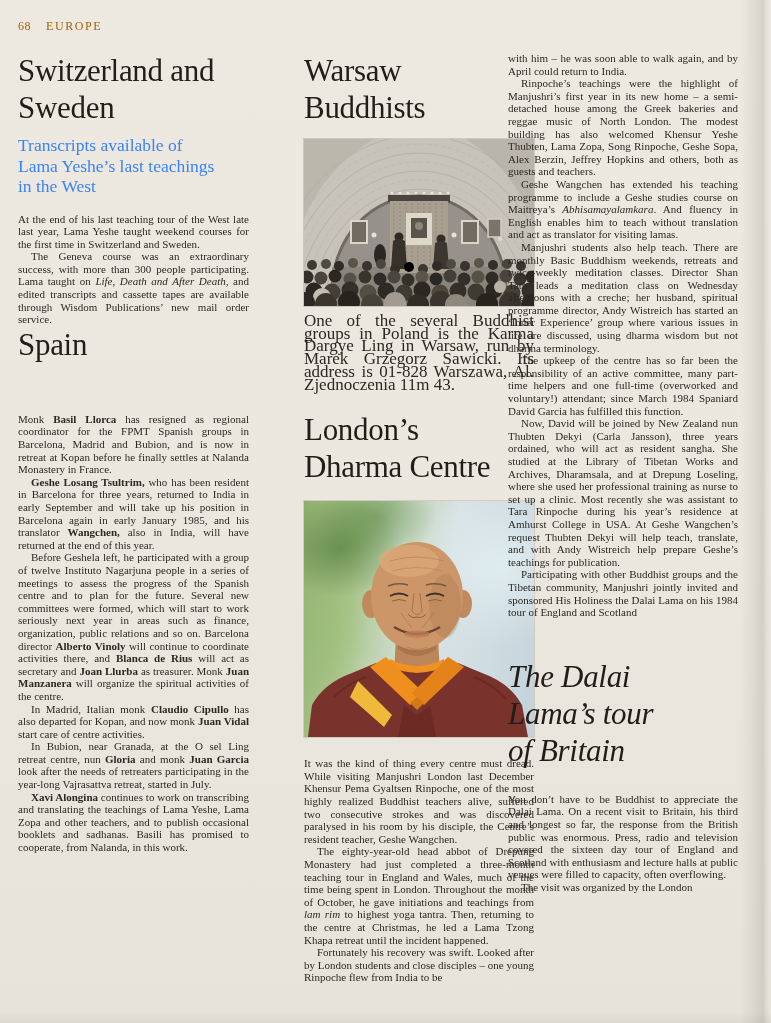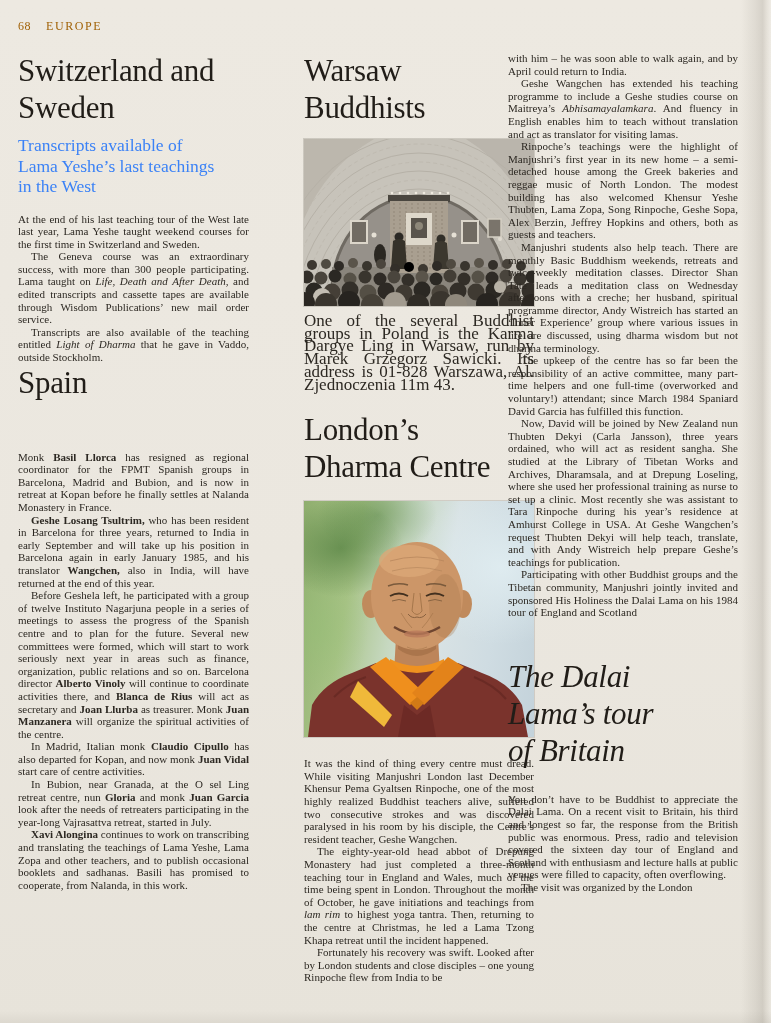--- a/index.html
+++ b/index.html
@@ -57,21 +57,20 @@
 
 <section class="col" id="col1">
   <h1>Switzerland and
 Sweden</h1>
   <h2>Transcripts available of
 Lama Yeshe’s last teachings
 in the West</h2>
   <div class="body mt-body">
     <p><span>At the end of his last teaching tour of the West late last year, Lama Yeshe taught weekend courses for the first time in Switzerland and Sweden.</span></p>
     <p class="ind"><span>The Geneva course was an extraordinary success, with more than 300 people participating. Lama taught on </span><span class="i">Life, Death and After Death</span><span>, and edited transcripts and cassette tapes are available through Wisdom Publications’ new mail order service.</span></p>
-    <p class="ind"><span>Transcripts are also available of the teaching entitled </span><span class="i">Light of Dharma</span><span> that he gave in Vaddo, outside Stockholm.</span></p>
   </div>
   <h1 class="spain">Spain</h1>
   <div class="body spain-body">
     <p><span>Monk </span><span class="b">Basil Llorca</span><span> has resigned as regional coordinator for the FPMT Spanish groups in Barcelona, Madrid and Bubion, and is now in retreat at Kopan before he finally settles at Nalanda Monastery in France.</span></p>
     <p class="ind"><span class="b">Geshe Losang Tsultrim,</span><span> who has been resident in Barcelona for three years, returned to India in early September and will take up his position in Barcelona again in early January 1985, and his translator </span><span class="b">Wangchen,</span><span> also in India, will have returned at the end of this year.</span></p>
     <p class="ind"><span>Before Geshela left, he participated with a group of twelve Instituto Nagarjuna people in a series of meetings to assess the progress of the Spanish centre and to plan for the future. Several new committees were formed, which will start to work seriously next year in areas such as finance, organization, public relations and so on. Barcelona director </span><span class="b">Alberto Vinoly</span><span> will continue to coordinate activities there, and </span><span class="b">Blanca de Rius</span><span> will act as secretary and </span><span class="b">Joan Llurba</span><span> as treasurer. Monk </span><span class="b">Juan Manzanera</span><span> will organize the spiritual activities of the centre.</span></p>
     <p class="ind"><span>In Madrid, Italian monk </span><span class="b">Claudio Cipullo</span><span> has also departed for Kopan, and now monk </span><span class="b">Juan Vidal</span><span> start care of centre activities.</span></p>
     <p class="ind"><span>In Bubion, near Granada, at the O sel Ling retreat centre, nun </span><span class="b">Gloria</span><span> and monk </span><span class="b">Juan Garcia</span><span> look after the needs of retreaters participating in the year-long Vajrasattva retreat, started in July.</span></p>
     <p class="ind"><span class="b">Xavi Alongina</span><span> continues to work on transcribing and translating the teachings of Lama Yeshe, Lama Zopa and other teachers, and to publish occasional booklets and sadhanas. Basili has promised to cooperate, from Nalanda, in this work.</span></p>
   </div>
@@ -255,22 +254,22 @@
   <div class="body body2">
     <p><span>It was the kind of thing every centre must dread. While visiting Manjushri London last December Khensur Pema Gyaltsen Rinpoche, one of the most highly realized Buddhist teachers alive, suffered two consecutive strokes and was discovered paralysed in his room by his disciple, the Centre’s resident teacher, Geshe Wangchen.</span></p>
     <p class="ind"><span>The eighty-year-old head abbot of Drepung Monastery had just completed a three-month teaching tour in England and Wales, much of the time being spent in London. Throughout the month of October, he gave initiations and teachings from </span><span class="i">lam rim</span><span> to highest yoga tantra. Then, returning to the centre at Christmas, he led a Lama Tzong Khapa retreat until the incident happened.</span></p>
     <p class="ind"><span>Fortunately his recovery was swift. Looked after by London students and close disciples – one young Rinpoche flew from India to be</span></p>
   </div>
 </section>
 
 <section class="col" id="col3">
   <div class="body">
     <p><span>with him – he was soon able to walk again, and by April could return to India.</span></p>
+    <p class="ind"><span>Rinpoche’s teachings were the highlight of Manjushri’s first year in its new home – a semi-detached house among the Greek bakeries and reggae music of North London. The modest building has also welcomed Khensur Yeshe Thubten, Lama Zopa, Song Rinpoche, Geshe Sopa, Alex Berzin, Jeffrey Hopkins and others, both as guests and teachers.</span></p>
     <p class="ind"><span>Geshe Wangchen has extended his teaching programme to include a Geshe studies course on Maitreya’s </span><span class="i">Abhisamayalamkara</span><span>. And fluency in English enables him to teach without translation and act as translator for visiting lamas.</span></p>
-    <p class="ind"><span>Rinpoche’s teachings were the highlight of Manjushri’s first year in its new home – a semi-detached house among the Greek bakeries and reggae music of North London. The modest building has also welcomed Khensur Yeshe Thubten, Lama Zopa, Song Rinpoche, Geshe Sopa, Alex Berzin, Jeffrey Hopkins and others, both as guests and teachers.</span></p>
     <p class="ind"><span>Manjushri students also help teach. There are monthly Basic Buddhism weekends, retreats and twice-weekly meditation classes. Director Shan Tate leads a meditation class on Wednesday afternoons with a creche; her husband, spiritual programme director, Andy Wistreich has started an ‘Inner Experience’ group where various issues in life are discussed, using dharma wisdom but not dharma terminology.</span></p>
     <p class="ind"><span>The upkeep of the centre has so far been the responsibility of an active committee, many part-time helpers and one full-time (overworked and voluntary!) attendant; since March 1984 Spaniard David Garcia has fulfilled this function.</span></p>
     <p class="ind"><span>Now, David will be joined by New Zealand nun Thubten Dekyi (Carla Jansson), three years ordained, who will act as resident sangha. She studied at the Library of Tibetan Works and Archives, Dharamsala, and at Drepung Loseling, where she used her professional training as nurse to set up a clinic. Most recently she was assistant to Tara Rinpoche during his year’s residence at Amhurst College in USA. At Geshe Wangchen’s request Thubten Dekyi will help teach, translate, and with Andy Wistreich help prepare Geshe’s teachings for publication.</span></p>
     <p class="ind"><span>Participating with other Buddhist groups and the Tibetan community, Manjushri jointly invited and sponsored His Holiness the Dalai Lama on his 1984 tour of England and Scotland</span></p>
   </div>
   <h1 class="dalai">The Dalai
 Lama’s tour
 of Britain</h1>
   <div class="body body3">
     <p><span>You don’t have to be Buddhist to appreciate the Dalai Lama. On a recent visit to Britain, his third and longest so far, the response from the British public was enormous. Press, radio and television covered the sixteen day tour of England and Scotland with enthusiasm and lecture halls at public venues were filled to capacity, often overflowing.</span></p>

